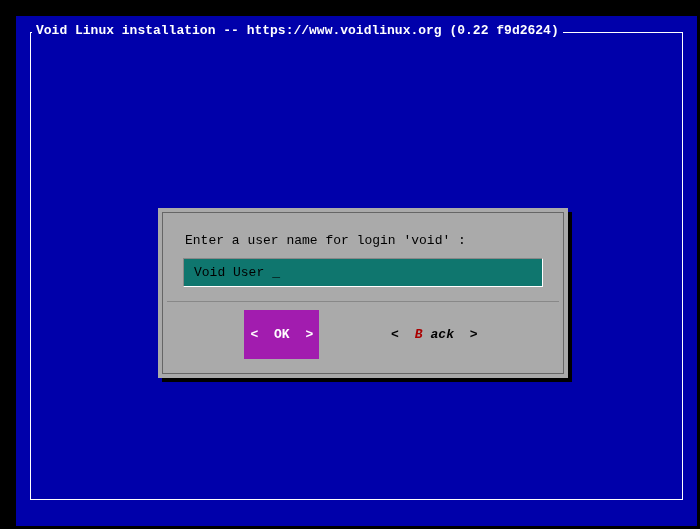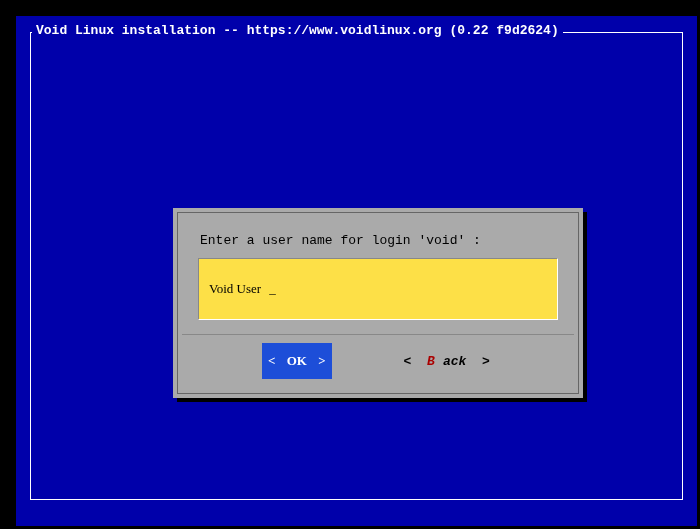--- a/index.html
+++ b/index.html
@@ -45,21 +45,21 @@
       position: absolute;
       top: 12px;
       left: 10px;
       right: 10px;
       bottom: 22px;
       border: 1px solid #ffffff;
     }
     .dialog {
       position: absolute;
       top: 188px;
-      left: 153px;
+      left: 138px;
       width: 410px;
       background: #aaaaaa;
       box-shadow: 4px 4px 0 #000000;
     }
     .dialog-inner {
       border: 1px solid #666;
       position: relative;
     }
     .dialog-content {
       padding: 10px 12px 6px 12px;
@@ -67,49 +67,47 @@
     .prompt-line {
       color: #000000;
       padding: 2px 2px 6px 2px;
       font-weight: normal;
     }
     .input-box {
       border-top: 1px solid #888;
       border-left: 1px solid #888;
       border-right: 1px solid #ffffff;
       border-bottom: 1px solid #ffffff;
-      background: #fde047;
-      padding: 18px 6px;
+      background: #0f766e;
+      padding: 2px 6px;
       color: #000000;
       min-height: 20px;
       white-space: pre;
-      font-family: Liberation Serif, serif;
     }
     .cursor {
       display: inline-block;
     }
     .button-row {
       border-top: 1px solid #888;
       padding: 8px 0 10px 0;
       text-align: center;
       position: relative;
     }
     .btn {
       display: inline-block;
       font-family: inherit;
       font-size: inherit;
       margin: 0 30px;
       cursor: pointer;
       font-weight: bold;
     }
     .btn-ok {
-      background: #1d4ed8;
+      background: #a21caf;
       color: #ffffff;
-      padding: 10px 2px;
-      font-family: Liberation Serif, serif;
+      padding: 17px 2px;
     }
     .btn-back {
       color: #000000;
       font-style: italic;
     }
     .btn-back .hotkey {
       color: #aa0000;
     }
     .bracket {
       font-weight: bold;

